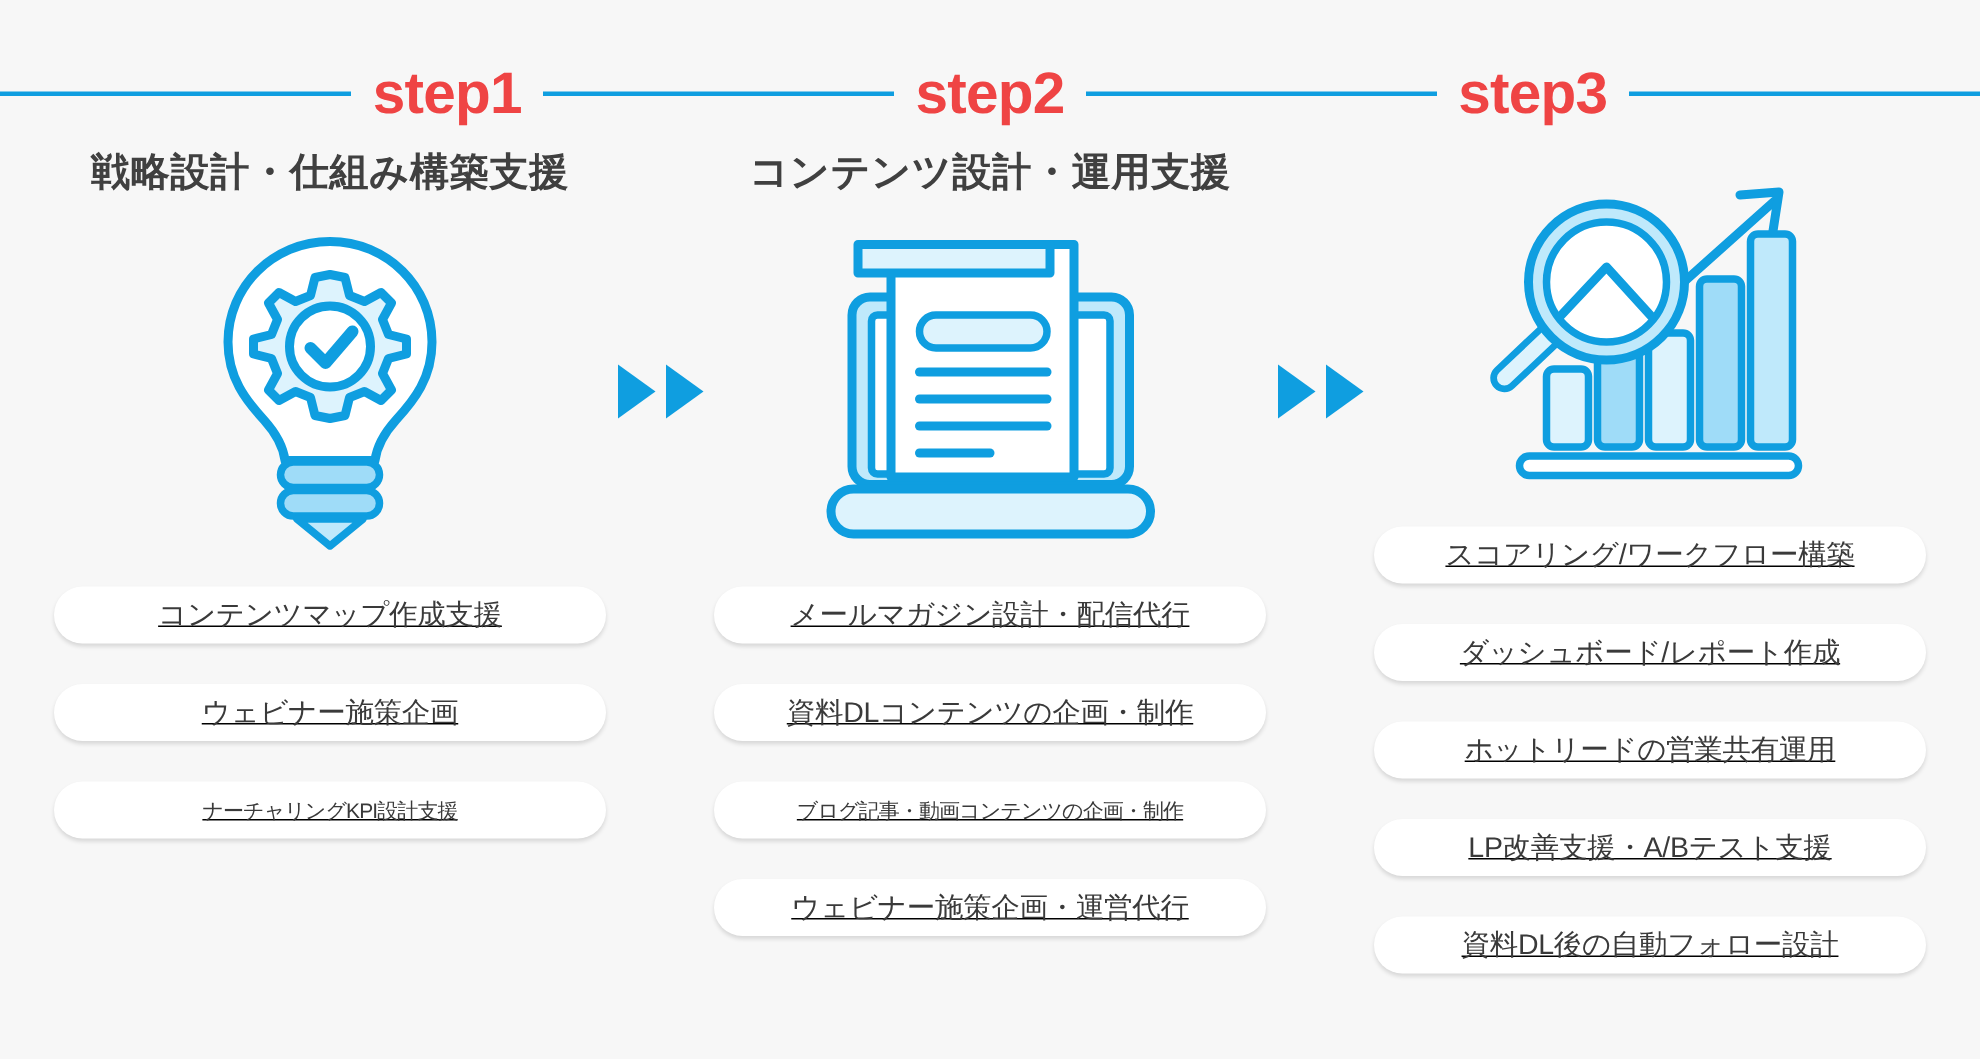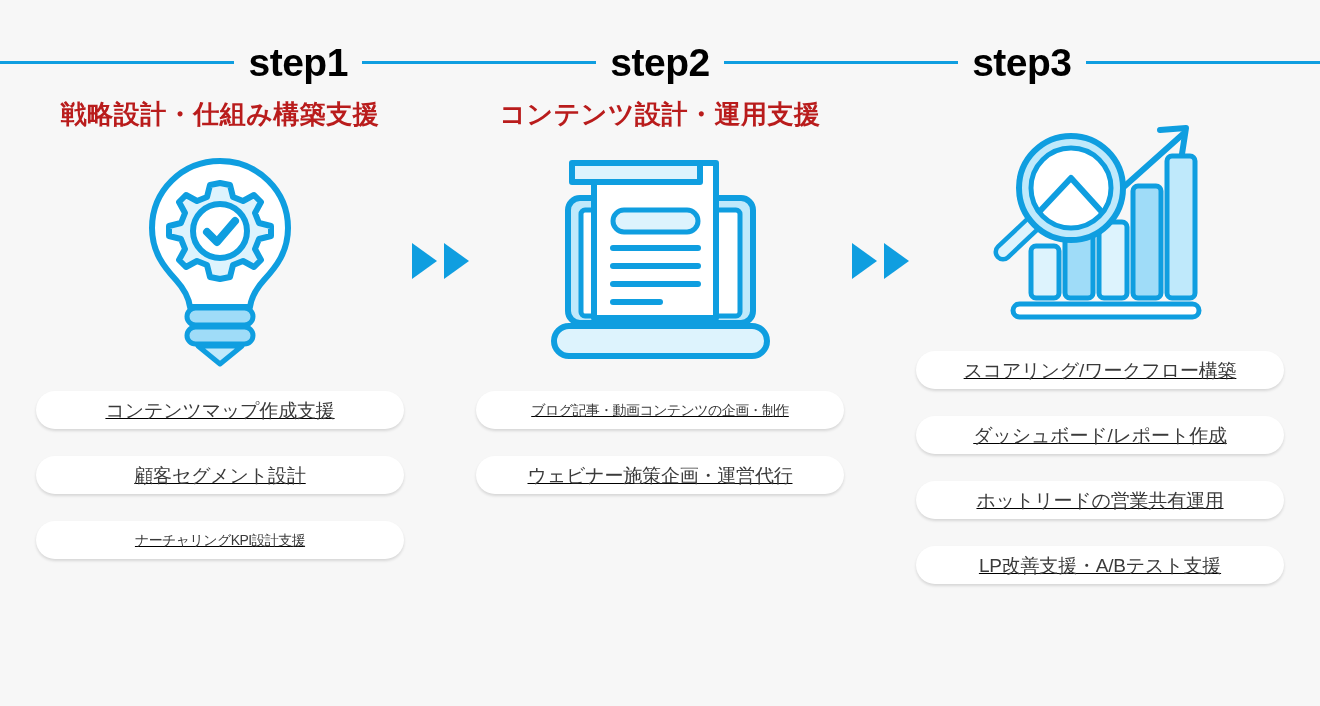--- a/index.html
+++ b/index.html
@@ -34,21 +34,21 @@
     align-items: center;
   }
   .rule {
     flex: 1 1 auto;
     height: 3px;
     background: #0f9ee0;
     min-width: 10px;
   }
   .step-label {
     flex: 0 0 auto;
-    color: #000000;
+    color: #ef4444;
     font-size: 39px;
     font-weight: 700;
     letter-spacing: -0.5px;
     line-height: 1;
     padding: 0 14px;
     white-space: nowrap;
     font-family: "Liberation Sans", "DejaVu Sans", sans-serif;
   }
 
   
@@ -60,21 +60,21 @@
     display: flex;
   }
   .col {
     width: 440px;
     display: flex;
     flex-direction: column;
     align-items: center;
   }
 
   .col-title {
-    color: #b91c1c;
+    color: #404040;
     font-size: 26px;
     font-weight: 700;
     line-height: 1.2;
     letter-spacing: 0.5px;
     white-space: nowrap;
     margin: 0;
     height: 40px;
     display: flex;
     align-items: center;
   }
@@ -169,21 +169,21 @@
                    L100 32 L103 44 L113 48 L124 42 L131 49 L125 60 L129 70 L141 73 L141 83 L129 86 L125 96 L131 107 L124 114 L113 108 L103 112 L100 124 L90 126
                    L80 124 L77 112 L67 108 L56 114 L49 107 L55 96 L51 86 L39 83 L39 73 L51 70 L55 60 L49 49 L56 42 L67 48 L77 44 L80 32 Z" fill="#ddf3fd" stroke="#0f9ee0" stroke-width="6" stroke-linejoin="round"></path>
 
           <circle cx="90" cy="78" r="27" fill="#ffffff" stroke="#0f9ee0" stroke-width="6"></circle>
 
           <path d="M77 79 L87 89 L105 68" fill="none" stroke="#0f9ee0" stroke-width="8" stroke-linecap="round" stroke-linejoin="round"></path>
         </svg>
       </div>
       <div class="pill-list">
         <div class="pill">コンテンツマップ作成支援</div>
-        <div class="pill">顧客セグメント設計</div>
+        <div class="pill">ウェビナー施策企画</div>
         <div class="pill tight">ナーチャリングKPI設計支援</div>
       </div>
     </div>
 
     <div class="col">
       <div class="col-title">コンテンツ設計・運用支援</div>
       <div class="icon-wrap">
         <svg width="225" height="205" viewBox="0 0 225 205">
 
           <rect x="20" y="40" width="185" height="125" rx="12" fill="#bfe9fb" stroke="#0f9ee0" stroke-width="6"></rect>
@@ -197,20 +197,22 @@
 
           <rect x="65" y="52" width="85" height="22" rx="11" fill="#ddf3fd" stroke="#0f9ee0" stroke-width="5"></rect>
 
           <line x1="65" y1="90" x2="150" y2="90" stroke="#0f9ee0" stroke-width="6" stroke-linecap="round"></line>
           <line x1="65" y1="108" x2="150" y2="108" stroke="#0f9ee0" stroke-width="6" stroke-linecap="round"></line>
           <line x1="65" y1="126" x2="150" y2="126" stroke="#0f9ee0" stroke-width="6" stroke-linecap="round"></line>
           <line x1="65" y1="144" x2="112" y2="144" stroke="#0f9ee0" stroke-width="6" stroke-linecap="round"></line>
         </svg>
       </div>
       <div class="pill-list">
+        <div class="pill">メールマガジン設計・配信代行</div>
+        <div class="pill">資料DLコンテンツの企画・制作</div>
         <div class="pill tight">ブログ記事・動画コンテンツの企画・制作</div>
         <div class="pill">ウェビナー施策企画・運営代行</div>
       </div>
     </div>
 
     <div class="col">
       <div class="icon-wrap">
         <svg width="215" height="205" viewBox="0 0 215 205">
 
           <rect x="38" y="128" width="28" height="52" rx="5" fill="#ddf3fd" stroke="#0f9ee0" stroke-width="5"></rect>
@@ -231,20 +233,21 @@
           <circle cx="78" cy="70" r="40" fill="#ffffff" stroke="#0f9ee0" stroke-width="5"></circle>
 
           <path d="M47 93 L78 60 L108 93" fill="none" stroke="#0f9ee0" stroke-width="6" stroke-linecap="round" stroke-linejoin="round"></path>
         </svg>
       </div>
       <div class="pill-list">
         <div class="pill">スコアリング/ワークフロー構築</div>
         <div class="pill">ダッシュボード/レポート作成</div>
         <div class="pill">ホットリードの営業共有運用</div>
         <div class="pill">LP改善支援・A/Bテスト支援</div>
+        <div class="pill">資料DL後の自動フォロー設計</div>
       </div>
     </div>
 
   </div>
 
   <div class="arrows a1">
     <span class="tri"></span>
     <span class="tri"></span>
   </div>
   <div class="arrows a2">

